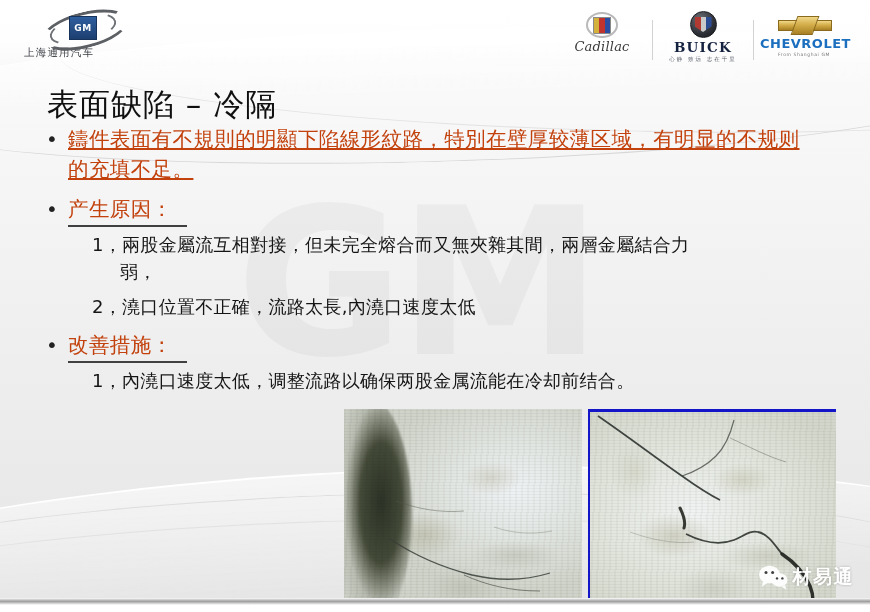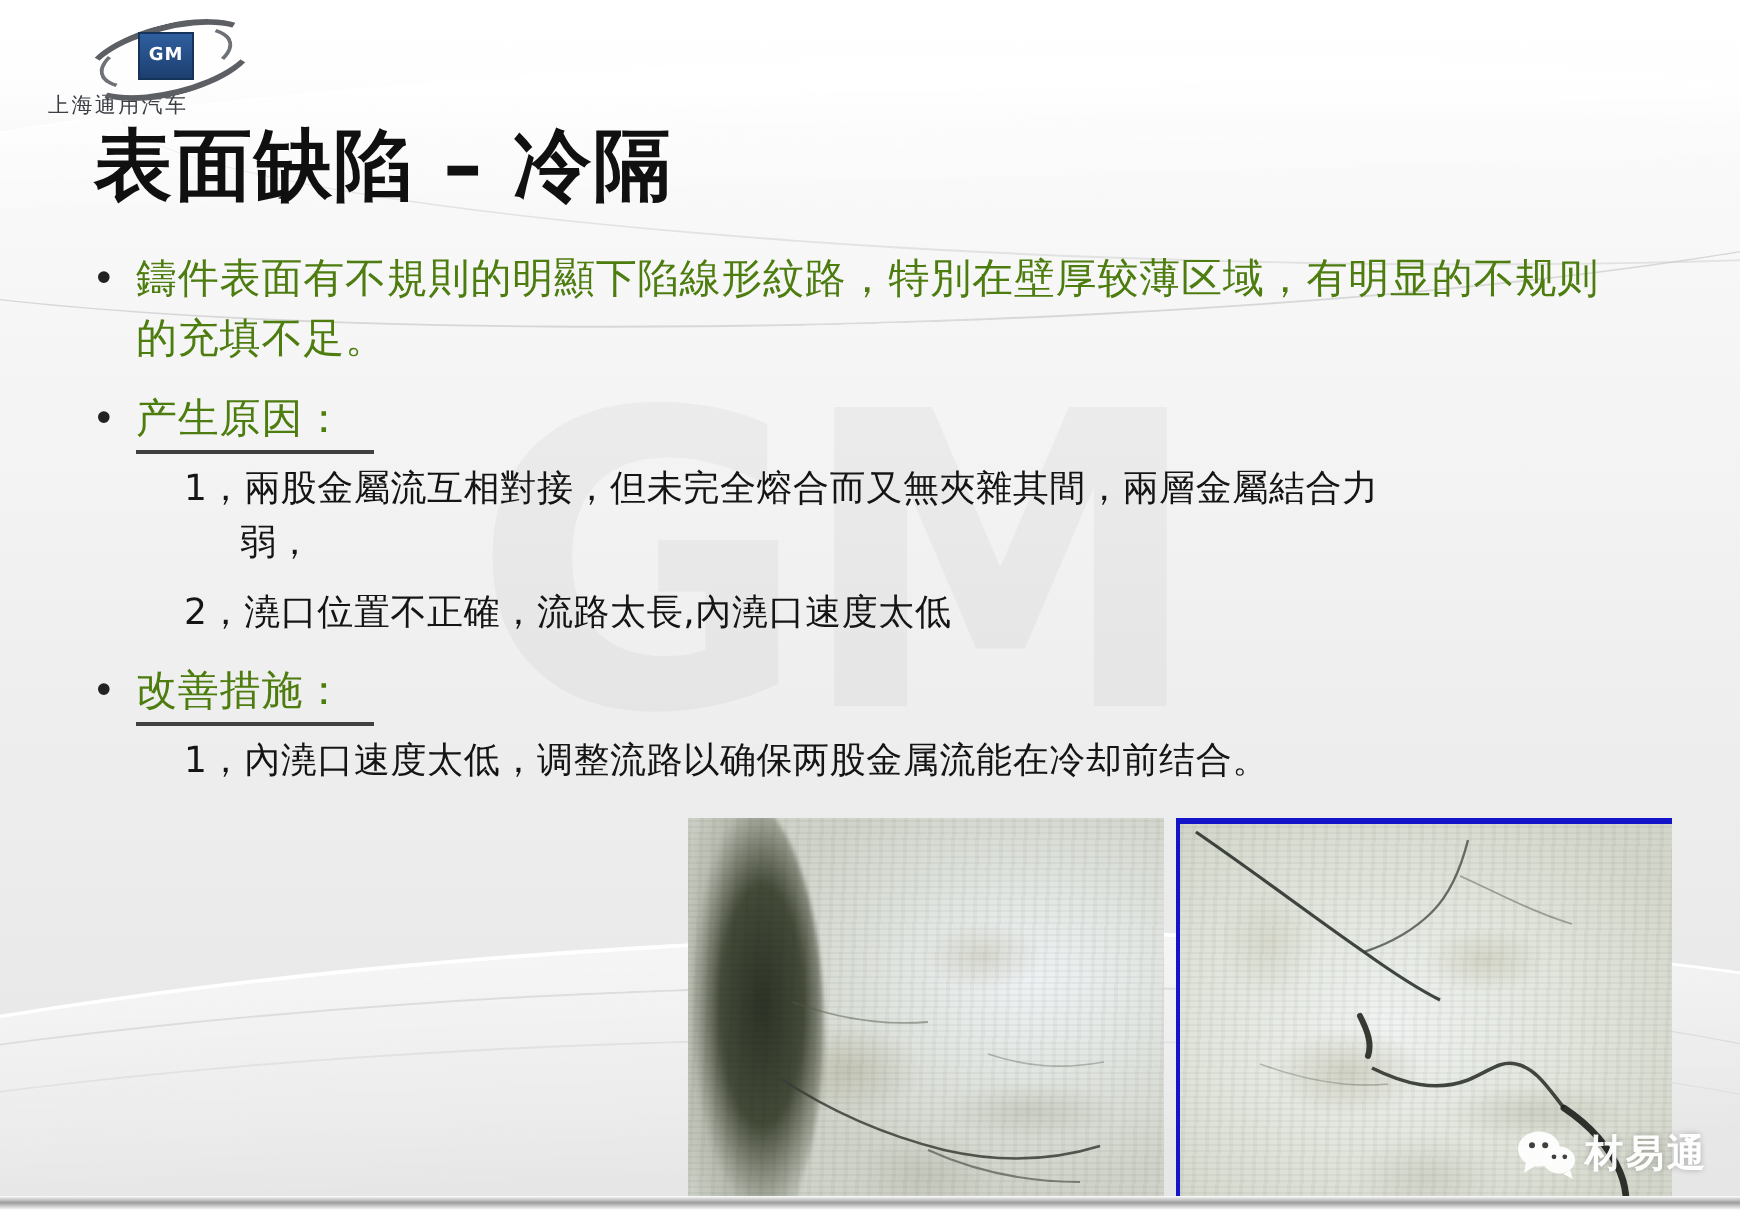--- a/index.html
+++ b/index.html
@@ -261,23 +261,23 @@
   .chev-sub {
     font-size: 4.5px;
     color: #7b7b7b;
     letter-spacing: 0.6px;
     margin-top: 1px;
   }
 
   
   .slide-title {
     position: absolute;
-    left: 47px; top: 56px;
-    font-size: 39px;
-    font-weight: bold;
+    left: 47px; top: 84px;
+    font-size: 31px;
+    font-weight: normal;
     color: #101010;
     letter-spacing: 1px;
     white-space: nowrap;
   }
 
   
   .body {
     position: absolute;
     left: 46px; top: 124px;
     width: 790px;
@@ -291,22 +291,23 @@
     flex: 0 0 22px;
     font-size: 20px;
     line-height: 30px;
     color: #222222;
     text-align: left;
   }
   .bullet-text {
     flex: 1 1 auto;
     font-size: 20.5px;
     line-height: 30px;
-    color: #4d7c0f;
+    color: #c2410c;
     letter-spacing: 0.4px;
+    text-decoration: underline;
   }
   .bullet-text.lead {
     margin-right: 20px;
   }
   .underlined {
     display: inline-block;
     border-bottom: 2px solid #404040;
     padding-bottom: 1px;
     padding-right: 14px;
   }
@@ -418,20 +419,48 @@
 
   <div class="sgm-logo">
     <div class="sgm-mark">
       <div class="sgm-swirl"></div>
       <div class="sgm-swirl2"></div>
       <div class="sgm-gm">GM</div>
     </div>
     <div class="sgm-text">上海通用汽车</div>
   </div>
 
+  <div class="brandbar">
+
+    <div class="brand-cell">
+      <div class="cad-crest">
+        <div class="cad-inner"></div>
+      </div>
+      <div class="cad-word">Cadillac</div>
+    </div>
+
+    <div class="brand-sep"></div>
+
+    <div class="brand-cell">
+      <div class="buick-crest">
+        <div class="buick-shields"></div>
+      </div>
+      <div class="buick-word">BUICK</div>
+      <div class="buick-sub">心静 致远 志在千里</div>
+    </div>
+
+    <div class="brand-sep"></div>
+
+    <div class="brand-cell">
+      <div class="chev-bowtie"></div>
+      <div class="chev-word">CHEVROLET</div>
+      <div class="chev-sub">From Shanghai GM</div>
+    </div>
+
+  </div>
 
   <div class="slide-title">表面缺陷 – 冷隔</div>
 
   <div class="body">
 
     <div class="bullet-row">
       <div class="bullet-dot">•</div>
       <div class="bullet-text lead">鑄件表面有不規則的明顯下陷線形紋路，特別在壁厚较薄区域，有明显的不规则的充填不足。</div>
     </div>
 

